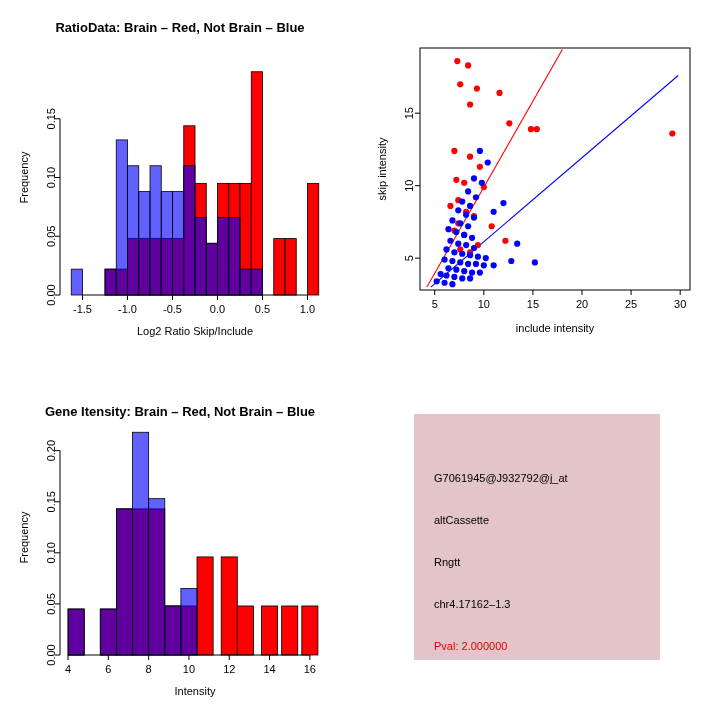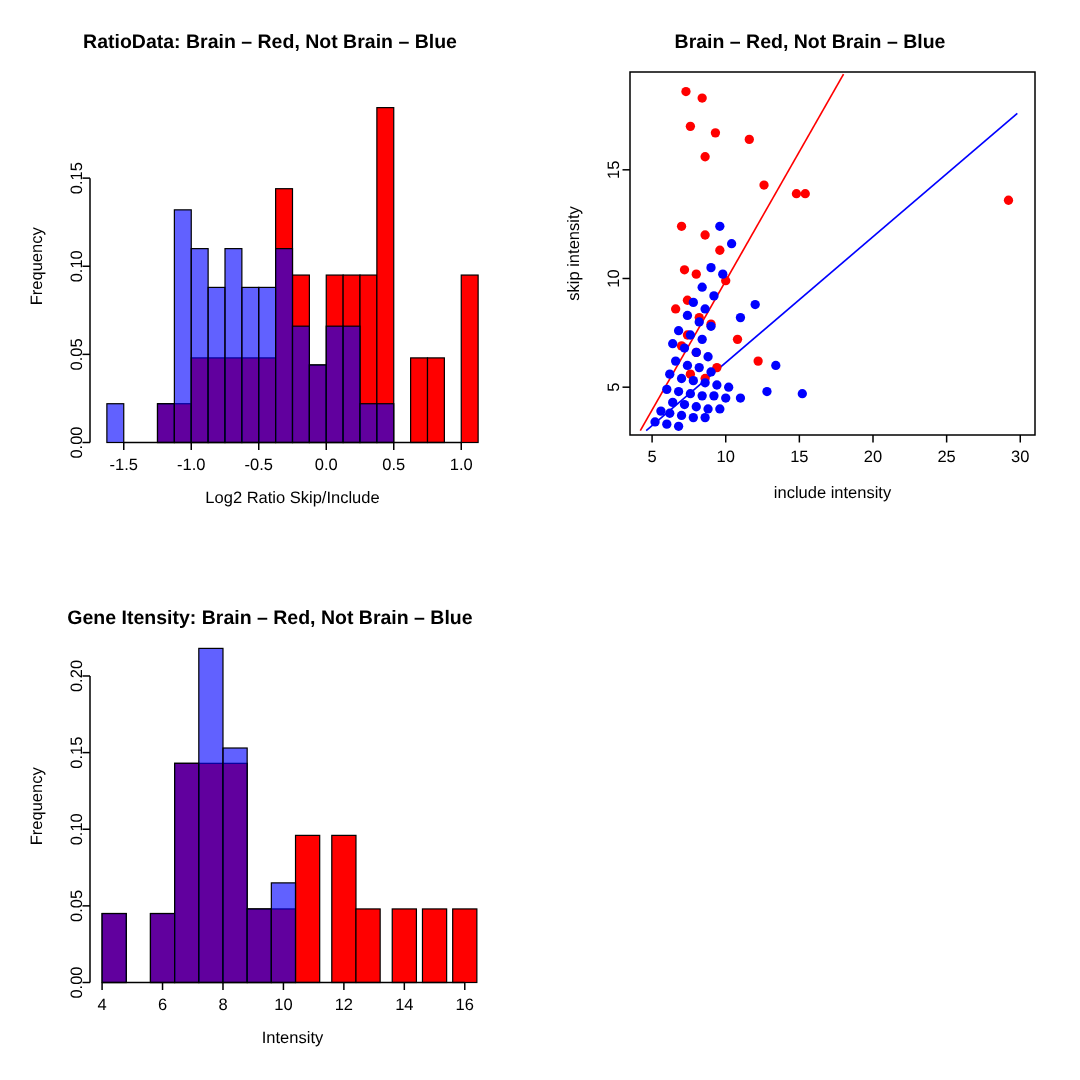--- a/index.html
+++ b/index.html
@@ -74,21 +74,20 @@
         <line x1="55" y1="177.5" x2="60" y2="177.5" stroke="#000" stroke-width="1"></line>
         <text x="52" y="177.5" text-anchor="middle" font-size="11" transform="rotate(-90 52 177.5)" dominant-baseline="middle">0.10</text>
         <line x1="55" y1="118.75000000000003" x2="60" y2="118.75000000000003" stroke="#000" stroke-width="1"></line>
         <text x="52" y="118.75000000000003" text-anchor="middle" font-size="11" transform="rotate(-90 52 118.75000000000003)" dominant-baseline="middle">0.15</text>
         <text x="195" y="335" text-anchor="middle" font-size="11">Log2 Ratio Skip/Include</text>
         <text x="28" y="177.5" text-anchor="middle" font-size="11" transform="rotate(-90 28 177.5)">Frequency</text>
       </svg>
   </div>
 
   <div class="panel" style="left:360px;top:0;width:360px;height:360px;">
-    <div class="ptitle" style="left:0;top:20px;width:360px;">Brain – Red, Not Brain – Blue</div>
     <svg id="svg2" width="360" height="360">
         <rect x="60" y="48" width="270" height="242" fill="none" stroke="#000" stroke-width="1"></rect>
         <line x1="66.87272727272727" y1="287.10179640718565" x2="202.36363636363635" y2="49.449101796407206" stroke="#ff0000" stroke-width="1.1"></line>
         <line x1="70.8" y1="287.10179640718565" x2="318.21818181818185" y2="75.53293413173651" stroke="#0000ff" stroke-width="1.1"></line>
         <circle cx="97.30909090909091" cy="61.04191616766465" r="3.1" fill="#ff0000"></circle>
         <circle cx="108.10909090909091" cy="65.38922155688624" r="3.1" fill="#ff0000"></circle>
         <circle cx="100.25454545454545" cy="84.22754491017963" r="3.1" fill="#ff0000"></circle>
         <circle cx="116.94545454545455" cy="88.57485029940122" r="3.1" fill="#ff0000"></circle>
         <circle cx="139.52727272727273" cy="92.92215568862278" r="3.1" fill="#ff0000"></circle>
         <circle cx="110.07272727272726" cy="104.51497005988023" r="3.1" fill="#ff0000"></circle>
@@ -237,14 +236,21 @@
         <text x="52" y="192.82608695652175" text-anchor="middle" font-size="11" transform="rotate(-90 52 192.82608695652175)" dominant-baseline="middle">0.10</text>
         <line x1="55" y1="141.73913043478262" x2="60" y2="141.73913043478262" stroke="#000" stroke-width="1"></line>
         <text x="52" y="141.73913043478262" text-anchor="middle" font-size="11" transform="rotate(-90 52 141.73913043478262)" dominant-baseline="middle">0.15</text>
         <line x1="55" y1="90.6521739130435" x2="60" y2="90.6521739130435" stroke="#000" stroke-width="1"></line>
         <text x="52" y="90.6521739130435" text-anchor="middle" font-size="11" transform="rotate(-90 52 90.6521739130435)" dominant-baseline="middle">0.20</text>
         <text x="195" y="335" text-anchor="middle" font-size="11">Intensity</text>
         <text x="28" y="177.5" text-anchor="middle" font-size="11" transform="rotate(-90 28 177.5)">Frequency</text>
       </svg>
   </div>
 
+  <div class="infobox" style="left:414px;top:414px;width:246px;height:246px;">
+    <div class="infotext" style="left:20px;top:58px;">G7061945@J932792@j_at</div>
+    <div class="infotext" style="left:20px;top:100px;">altCassette</div>
+    <div class="infotext" style="left:20px;top:142px;">Rngtt</div>
+    <div class="infotext" style="left:20px;top:184px;">chr4.17162–1.3</div>
+    <div class="infotext pval" style="left:20px;top:226px;">Pval: 2.000000</div>
+  </div>
 
 </div>
 
 </body></html>

